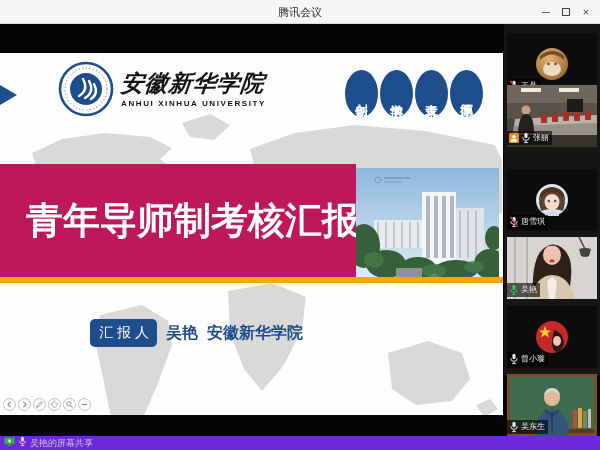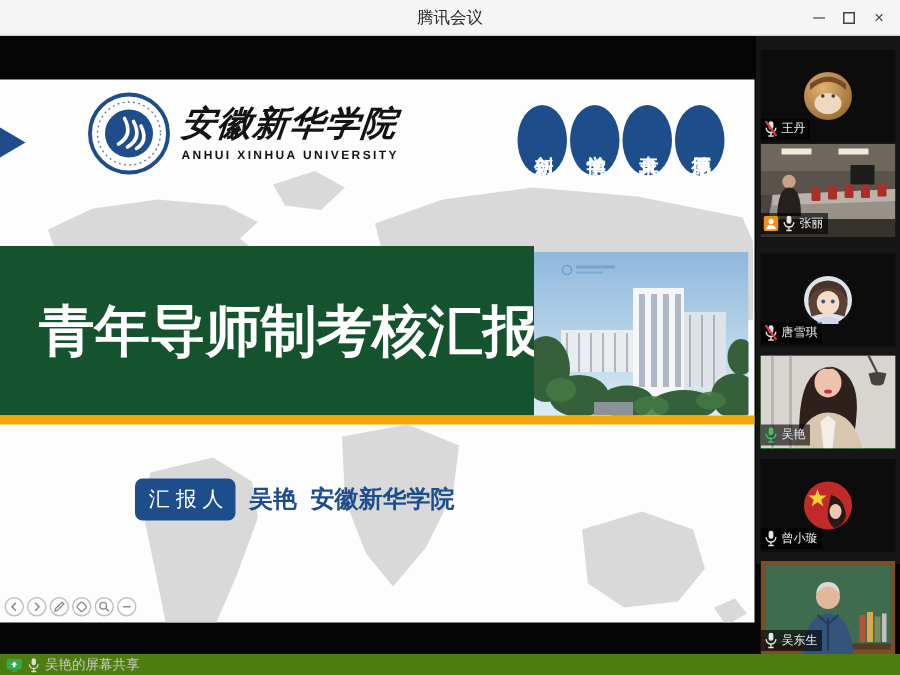--- a/index.html
+++ b/index.html
@@ -32,21 +32,21 @@
   .uni-cn { font-family:"DejaVu Serif","Liberation Serif",serif; font-style:italic; font-weight:bold;
     font-size:23px; color:#131313; transform:skewX(-6deg); letter-spacing:1px; line-height:1.1; }
   .uni-en { font-size:8px; font-weight:bold; letter-spacing:1.6px; color:#131313; margin-top:3px; }
 
   .badges { position:absolute; left:345px; top:17px; z-index:3; display:flex; gap:2px; }
   .badge { width:33px; height:47px; border-radius:50%; background:#1e4d8c;
     display:flex; align-items:center; justify-content:center; }
   .badge span { writing-mode:vertical-rl; text-orientation:upright; color:#fff; font-size:13px;
     line-height:1; font-family:"DejaVu Serif","Liberation Serif",serif; font-weight:bold; }
 
-  .banner { position:absolute; left:0; top:111px; width:356px; height:113px; background:#14532d;
+  .banner { position:absolute; left:0; top:111px; width:356px; height:113px; background:#be185d;
     z-index:4; display:flex; align-items:center; }
   .banner-title { color:#fff; font-size:37px; font-weight:800; letter-spacing:0px;
     padding-left:26px; white-space:nowrap; }
   .photo { position:absolute; left:356px; top:115px; width:143px; height:109px; z-index:4; }
   .gold-bar { position:absolute; left:0; top:224px; width:503px; height:6px; background:#f3a70a; z-index:5; }
 
   .fields { position:absolute; left:0; top:266px; width:503px; z-index:4; display:flex; align-items:center; }
   .pill { height:28px; background:#1e4d8c; border-radius:5px; color:#fff; font-size:14px;
     display:flex; align-items:center; justify-content:flex-end; padding:0 8px; white-space:nowrap; }
   .pill-1 { margin-left:90px; width:67px; }
@@ -62,22 +62,22 @@
   .sidebar { position:absolute; left:504px; top:0; width:96px; height:352px; background:#161616; }
   .tile { position:absolute; left:3px; width:90px; height:62px; background:#0c0c0c; overflow:hidden; }
   .tile-active { outline:2px solid #37a93c; outline-offset:-2px; }
   .tile-art { position:absolute; inset:0; }
   .avatar-center { position:absolute; inset:0; display:flex; align-items:center; justify-content:center; }
   .namebar { position:absolute; left:0; bottom:2px; display:flex; align-items:center; gap:2px;
     background:rgba(0,0,0,.62); padding:1px 3px 1px 2px; max-width:88px; }
   .pname { color:#ececec; font-size:8px; line-height:10px; white-space:nowrap; }
 
   
-  .statusbar { position:absolute; left:0; bottom:0; width:600px; height:14px; background:#4d7c0f;
-    display:flex; align-items:center; padding-left:4px; gap:3px; z-index:40; }
+  .statusbar { position:absolute; left:0; bottom:0; width:600px; height:14px; background:#6d28d9;
+    display:flex; align-items:flex-start; padding-left:4px; gap:3px; z-index:40; }
   .share-text { color:#c9c9c9; font-size:9px; line-height:14px; }
 </style>
 </head>
 <body>
 
 <div class="app">
 
   <div class="titlebar">
     <div class="win-title">腾讯会议</div>
     <div class="win-controls">
@@ -263,21 +263,21 @@
                 <path d="M1.8 5.2a3.2 3.2 0 0 0 6.4 0" fill="none" stroke-width="1"></path>
                 <line x1="5" y1="8.6" x2="5" y2="10.2" stroke-width="1"></line>
                 <line x1="3.2" y1="10.6" x2="6.8" y2="10.6" stroke-width="1"></line>
               </g>
             <line x1="1.4" y1="0.8" x2="8.6" y2="10.6" stroke="#e03a3a" stroke-width="1.5"></line>
           </svg>
           <span class="pname">王丹</span>
         </div>
       </div>
 
-      <div class="tile" style="top:72px">
+      <div class="tile" style="top:61px">
         <svg class="tile-art" width="90" height="62" viewBox="0 0 90 62">
           <rect width="90" height="62" fill="#4a443e"></rect>
           <rect width="90" height="18" fill="#6e675e"></rect>
           <rect x="14" y="3" width="20" height="4" fill="#f0ead8"></rect>
             <rect x="52" y="3" width="20" height="4" fill="#f0ead8"></rect>
           <rect x="0" y="18" width="90" height="16" fill="#59534b"></rect>
           <rect x="60" y="14" width="16" height="13" fill="#1d1d1d"></rect>
           <polygon points="8,34 90,30 90,52 4,58" fill="#97918a"></polygon>
           <polygon points="8,34 90,30 90,38 8,41" fill="#b8b2a8"></polygon>
           <g fill="#a83028">

